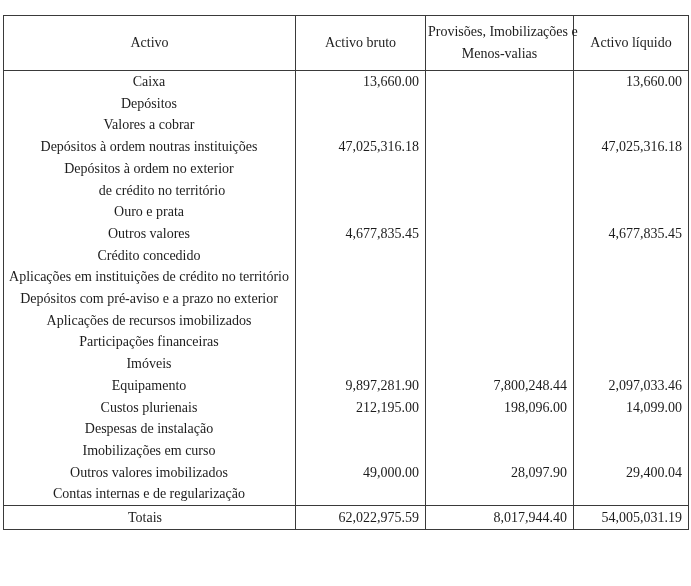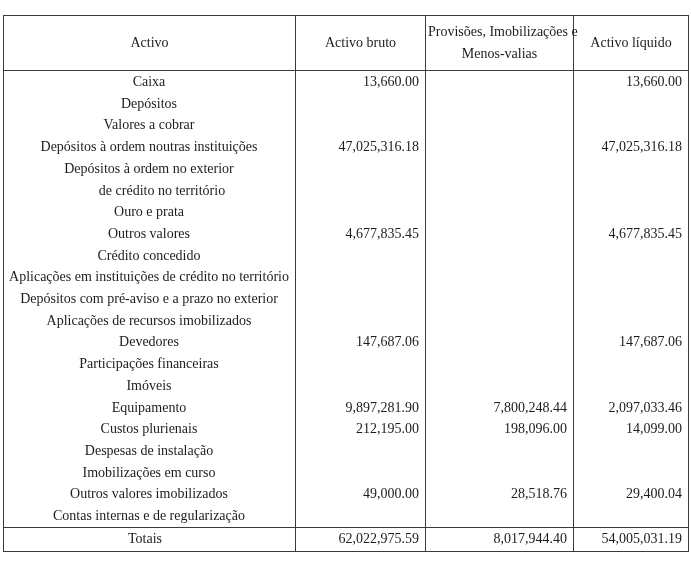--- a/index.html
+++ b/index.html
@@ -148,26 +148,20 @@
     <td class="c-num"></td>
     <td class="c-num"></td>
   </tr>
         <tr>
     <td class="c-label">Aplicações de recursos imobilizados</td>
     <td class="c-num"></td>
     <td class="c-num"></td>
     <td class="c-num"></td>
   </tr>
         <tr>
-    <td class="c-label">Devedores</td>
-    <td class="c-num">147,687.06</td>
-    <td class="c-num"></td>
-    <td class="c-num">147,687.06</td>
-  </tr>
-        <tr>
     <td class="c-label">Participações financeiras</td>
     <td class="c-num"></td>
     <td class="c-num"></td>
     <td class="c-num"></td>
   </tr>
         <tr>
     <td class="c-label">Imóveis</td>
     <td class="c-num"></td>
     <td class="c-num"></td>
     <td class="c-num"></td>
@@ -192,21 +186,21 @@
   </tr>
         <tr>
     <td class="c-label">Imobilizações em curso</td>
     <td class="c-num"></td>
     <td class="c-num"></td>
     <td class="c-num"></td>
   </tr>
         <tr>
     <td class="c-label">Outros valores imobilizados</td>
     <td class="c-num">49,000.00</td>
-    <td class="c-num">28,518.76</td>
+    <td class="c-num">28,097.90</td>
     <td class="c-num">29,400.04</td>
   </tr>
         <tr>
     <td class="c-label">Contas internas e de regularização</td>
     <td class="c-num"></td>
     <td class="c-num"></td>
     <td class="c-num"></td>
   </tr>
       </tbody>
     <tfoot>

